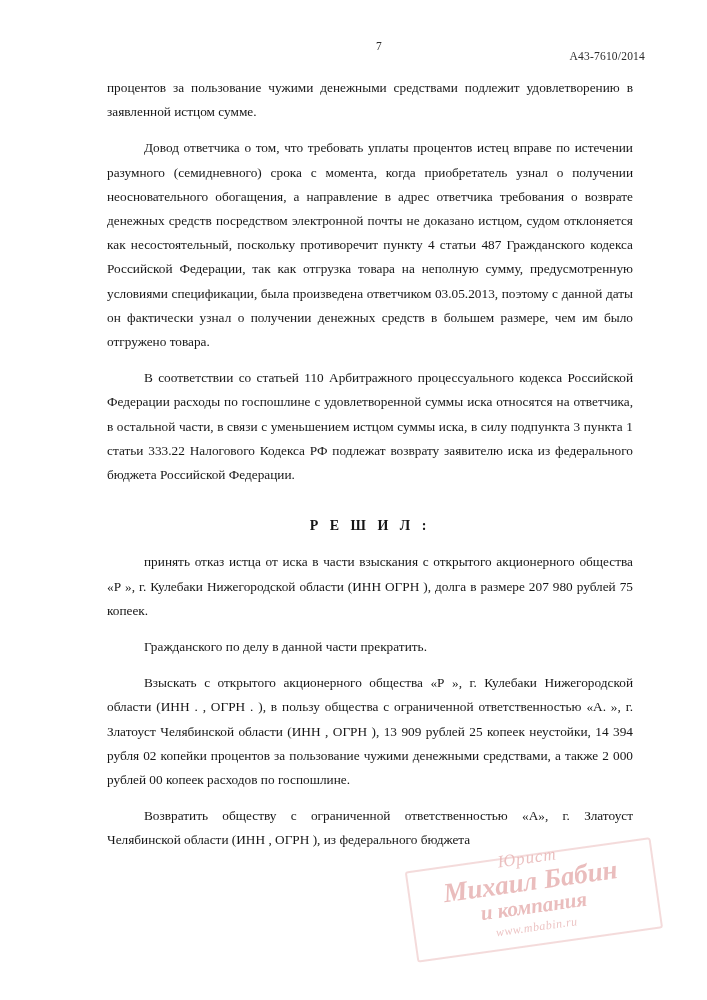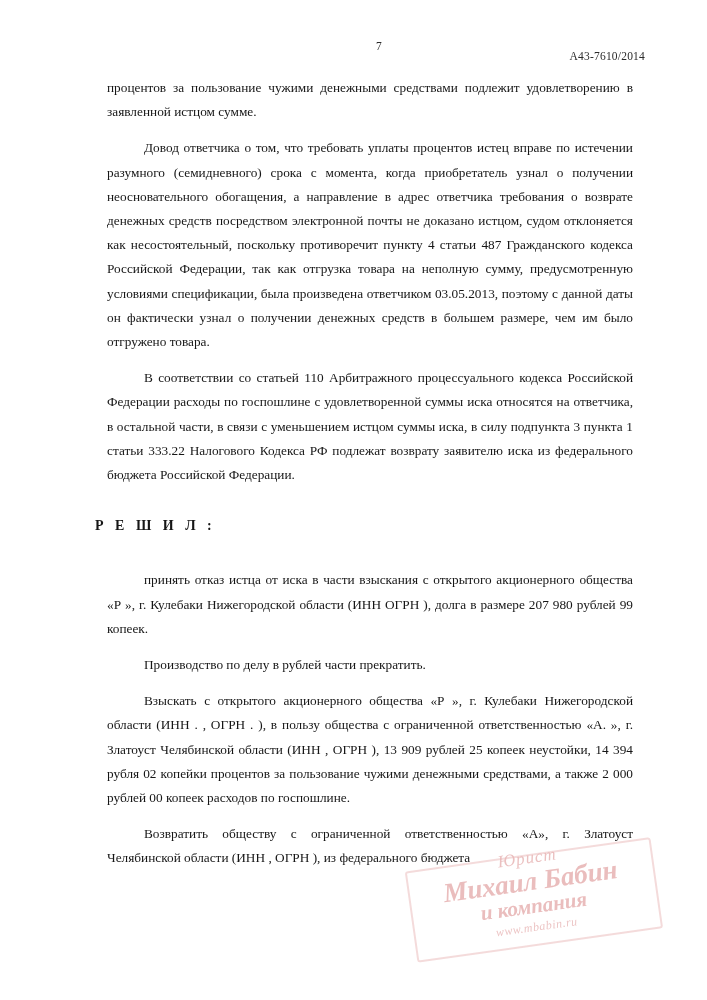--- a/index.html
+++ b/index.html
@@ -53,22 +53,22 @@
   .body-text p {
     margin: 12px;
     text-align: justify;
     text-justify: inter-word;
   }
   .indent {
     text-indent: 37px;
   }
   .ruling-title {
     margin-top: 27px;
-    margin-bottom: 30px;
-    text-align: left;
+    margin-bottom: 12px;
+    text-align: center;
     font-size: 14px;
     font-weight: bold;
     letter-spacing: 4px;
   }
   .watermark {
     position: absolute;
     left: 404px;
     top: 848px;
     width: 258px;
     height: 105px;
@@ -126,22 +126,22 @@
     <span class="case-num">А43-7610/2014</span>
   </div>
 
   <div class="body-text">
     <p>процентов за пользование чужими денежными средствами подлежит удовлетворению в заявленной истцом сумме.</p>
     <p class="indent">Довод ответчика о том, что требовать уплаты процентов истец вправе по истечении разумного (семидневного) срока с момента, когда приобретатель узнал о получении неосновательного обогащения, а направление в адрес ответчика требования о возврате денежных средств посредством электронной почты не доказано истцом, судом отклоняется как несостоятельный, поскольку противоречит пункту 4 статьи 487 Гражданского кодекса Российской Федерации, так как отгрузка товара на неполную сумму, предусмотренную условиями спецификации, была произведена ответчиком 03.05.2013, поэтому с данной даты он фактически узнал о получении денежных средств в большем размере, чем им было отгружено товара.</p>
     <p class="indent">В соответствии со статьей 110 Арбитражного процессуального кодекса Российской Федерации расходы по госпошлине с удовлетворенной суммы иска относятся на ответчика, в остальной части, в связи с уменьшением истцом суммы иска, в силу подпункта 3 пункта 1 статьи 333.22 Налогового Кодекса РФ подлежат возврату заявителю иска из федерального бюджета Российской Федерации.</p>
 
     <div class="ruling-title">Р Е Ш И Л :</div>
 
-    <p class="indent">принять отказ истца от иска в части взыскания с открытого акционерного общества «Р                    »,   г.   Кулебаки  Нижегородской   области   (ИНН                                     ОГРН                        ), долга в размере  207 980 рублей 99 копеек.</p>
-    <p class="indent">Производство по делу в рублей части прекратить.</p>
+    <p class="indent">принять отказ истца от иска в части взыскания с открытого акционерного общества «Р                    »,   г.   Кулебаки  Нижегородской   области   (ИНН                                     ОГРН                        ), долга в размере  207 980 рублей 75 копеек.</p>
+    <p class="indent">Гражданского по делу в данной части прекратить.</p>
     <p class="indent">Взыскать  с  открытого  акционерного  общества  «Р                    »,  г.  Кулебаки Нижегородской области (ИНН .                  , ОГРН .                           ), в пользу общества с ограниченной  ответственностью  «А.            »,  г.  Златоуст  Челябинской  области  (ИНН                  , ОГРН                        ), 13 909 рублей 25 копеек неустойки, 14 394 рубля 02 копейки процентов за пользование чужими денежными средствами, а также 2 000 рублей 00 копеек расходов по госпошлине.</p>
     <p class="indent">Возвратить  обществу  с  ограниченной  ответственностью  «А»,     г.   Златоуст Челябинской области (ИНН                   , ОГРН                      ), из федерального бюджета</p>
   </div>
 
   <div class="watermark">
     <div class="wm-box"></div>
     <div class="wm-line wm1">Юрист</div>
     <div class="wm-line wm2">Михаил Бабин</div>
     <div class="wm-line wm3">и компания</div>
     <div class="wm-line wm4">www.mbabin.ru</div>

